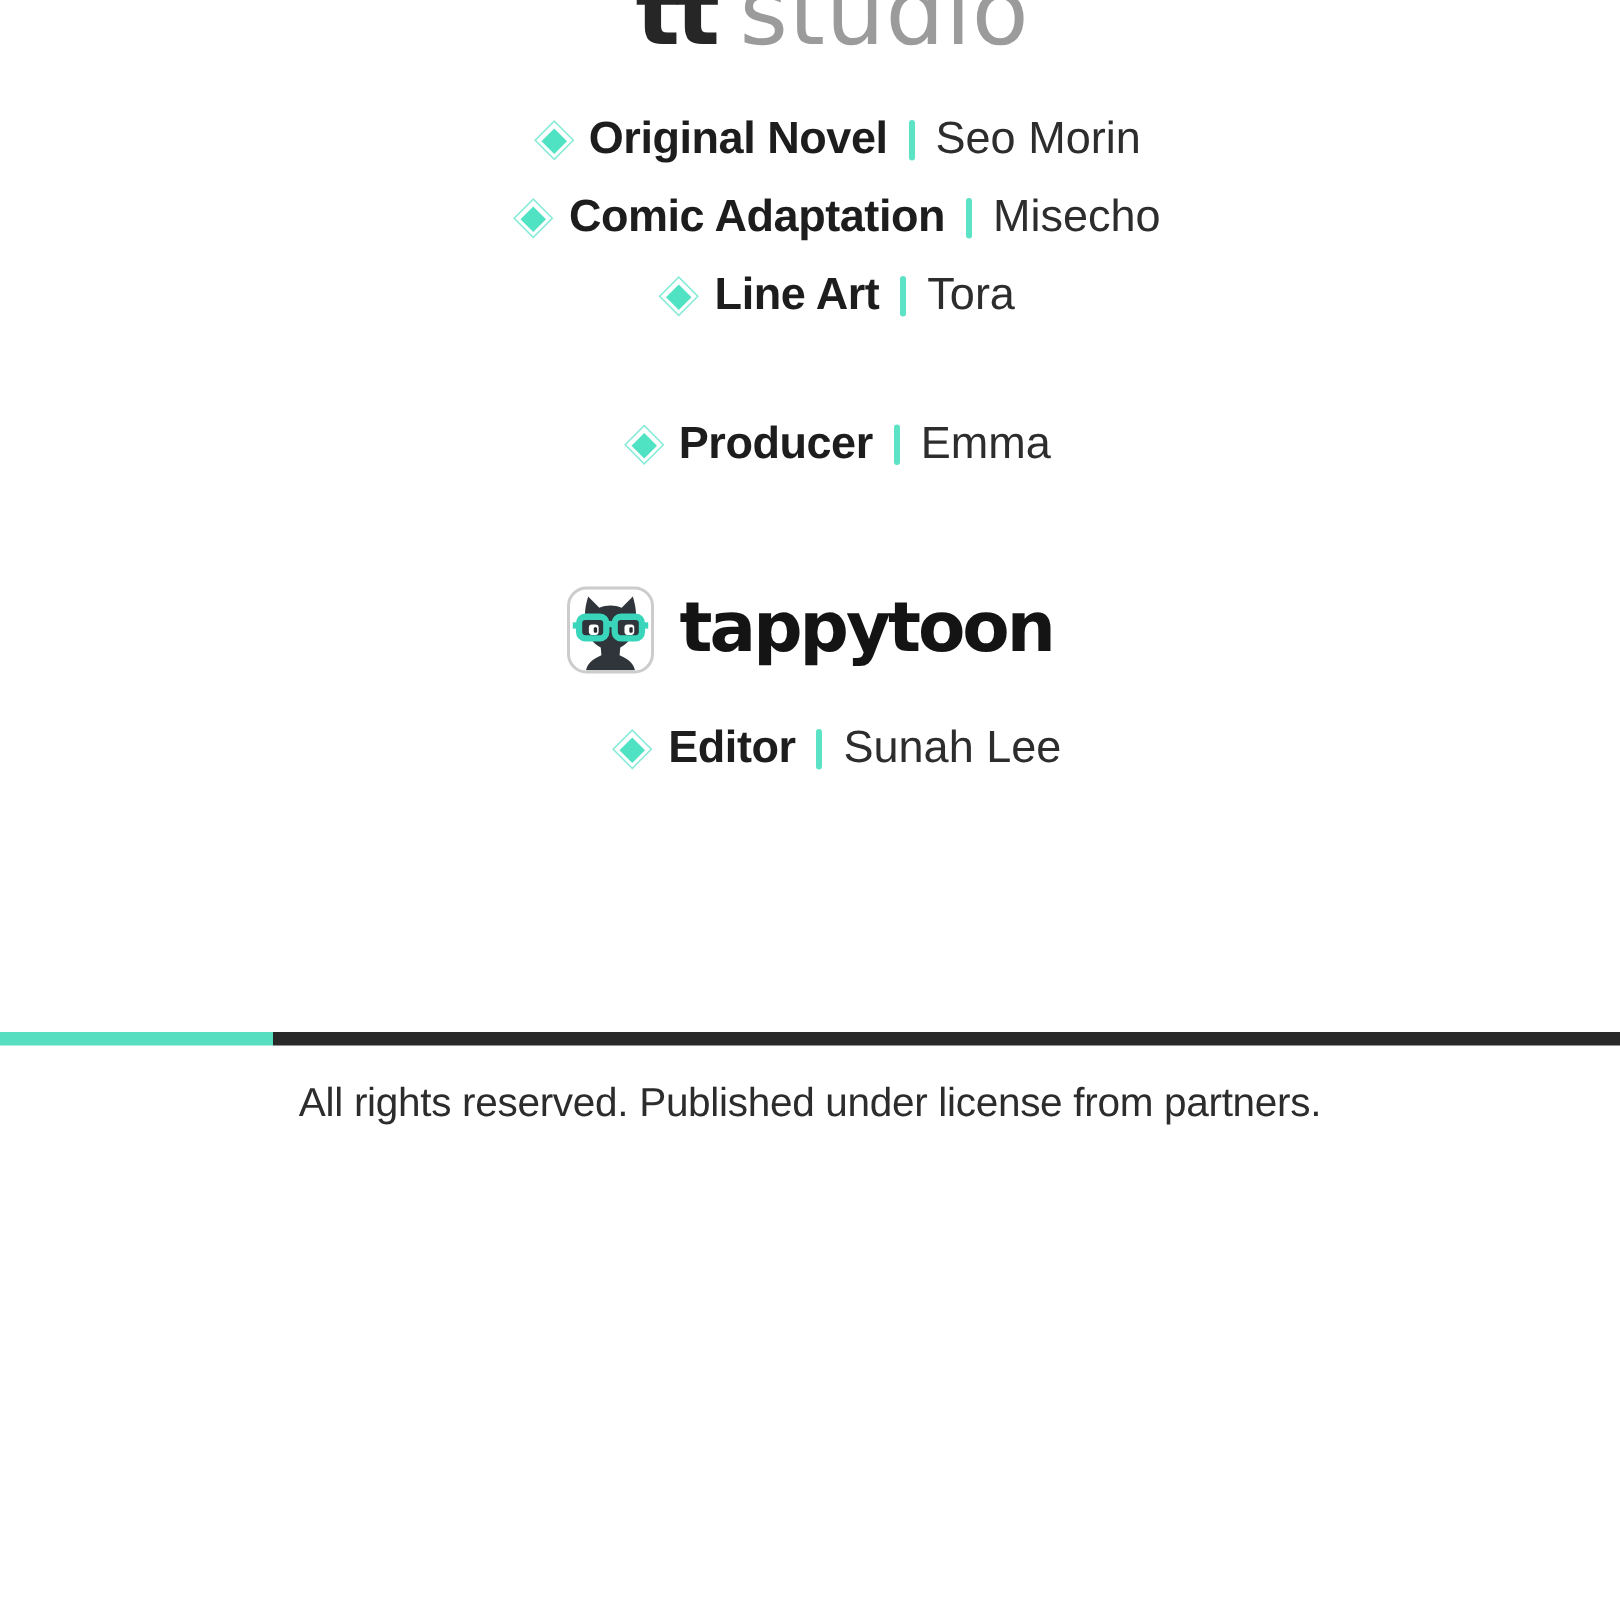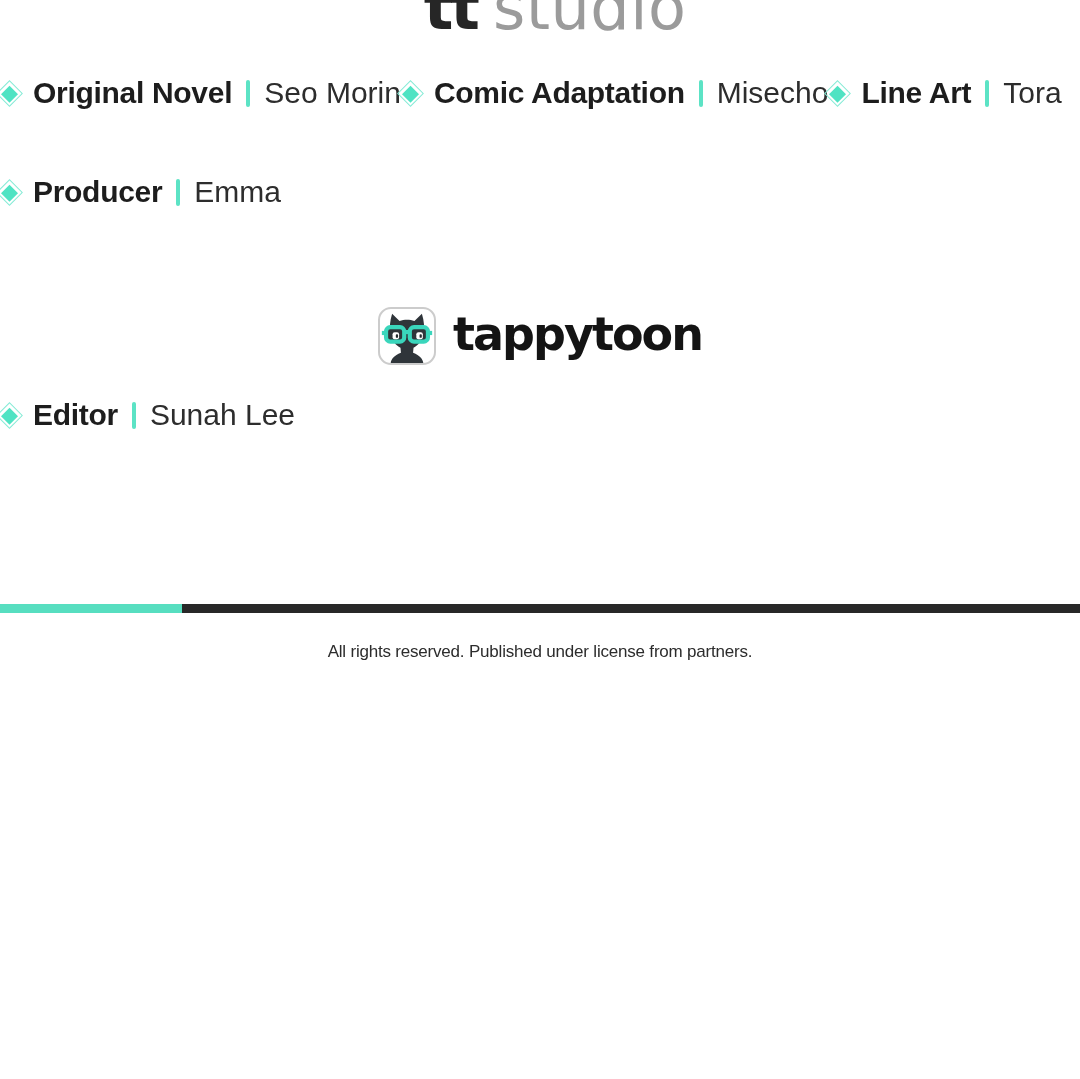--- a/index.html
+++ b/index.html
@@ -26,21 +26,21 @@
     display: block;
     font-size: 62px;
     line-height: 64px;
     margin-top: -24px;
     font-family: "DejaVu Sans", sans-serif;
   }
   .studio-tt   { font-weight: 800; color: #262626; letter-spacing: -3px; }
   .studio-word { font-weight: 400; color: #9b9b9b; letter-spacing: 0.5px; }
 
   
-  .credits { display: flex; flex-direction: row; }
+  .credits { display: flex; flex-direction: column; margin-left: 40px; }
   .credit-row {
     display: flex;
     align-items: center;
     justify-content: center;
     height: 36px;
   }
   .group-main { margin-top: 31px; row-gap: 16px; }
   .group-producer { margin-top: 63px; }
   .group-localization { margin-top: 31px; row-gap: 11px; }
 
@@ -76,21 +76,21 @@
   }
   .credit-value {
     font-weight: 400;
     font-size: 30px;
     color: #2d2d2d;
     white-space: nowrap;
   }
 
   
   .pub-logo {
-    margin-top: 96px;
+    margin-top: 76px;
     height: 60px;
     display: flex;
     align-items: center;
     justify-content: center;
     gap: 17px;
   }
   .pub-icon {
     width: 58px;
     height: 58px;
     box-sizing: border-box;
@@ -116,21 +116,21 @@
     height: 9px;
     display: flex;
   }
   .divider-teal { width: 182px; background: #57dec0; }
   .divider-dark { flex: 1; background: #282828; }
 
   
   .footer {
     margin-top: 17px;
     text-align: center;
-    font-size: 17px;
+    font-size: 27px;
     line-height: 43px;
     color: #2c2c2c;
     letter-spacing: -0.2px;
   }
   .footer p { margin: 0; }
 </style>
 </head>
 <body>
 
 <div class="page">

